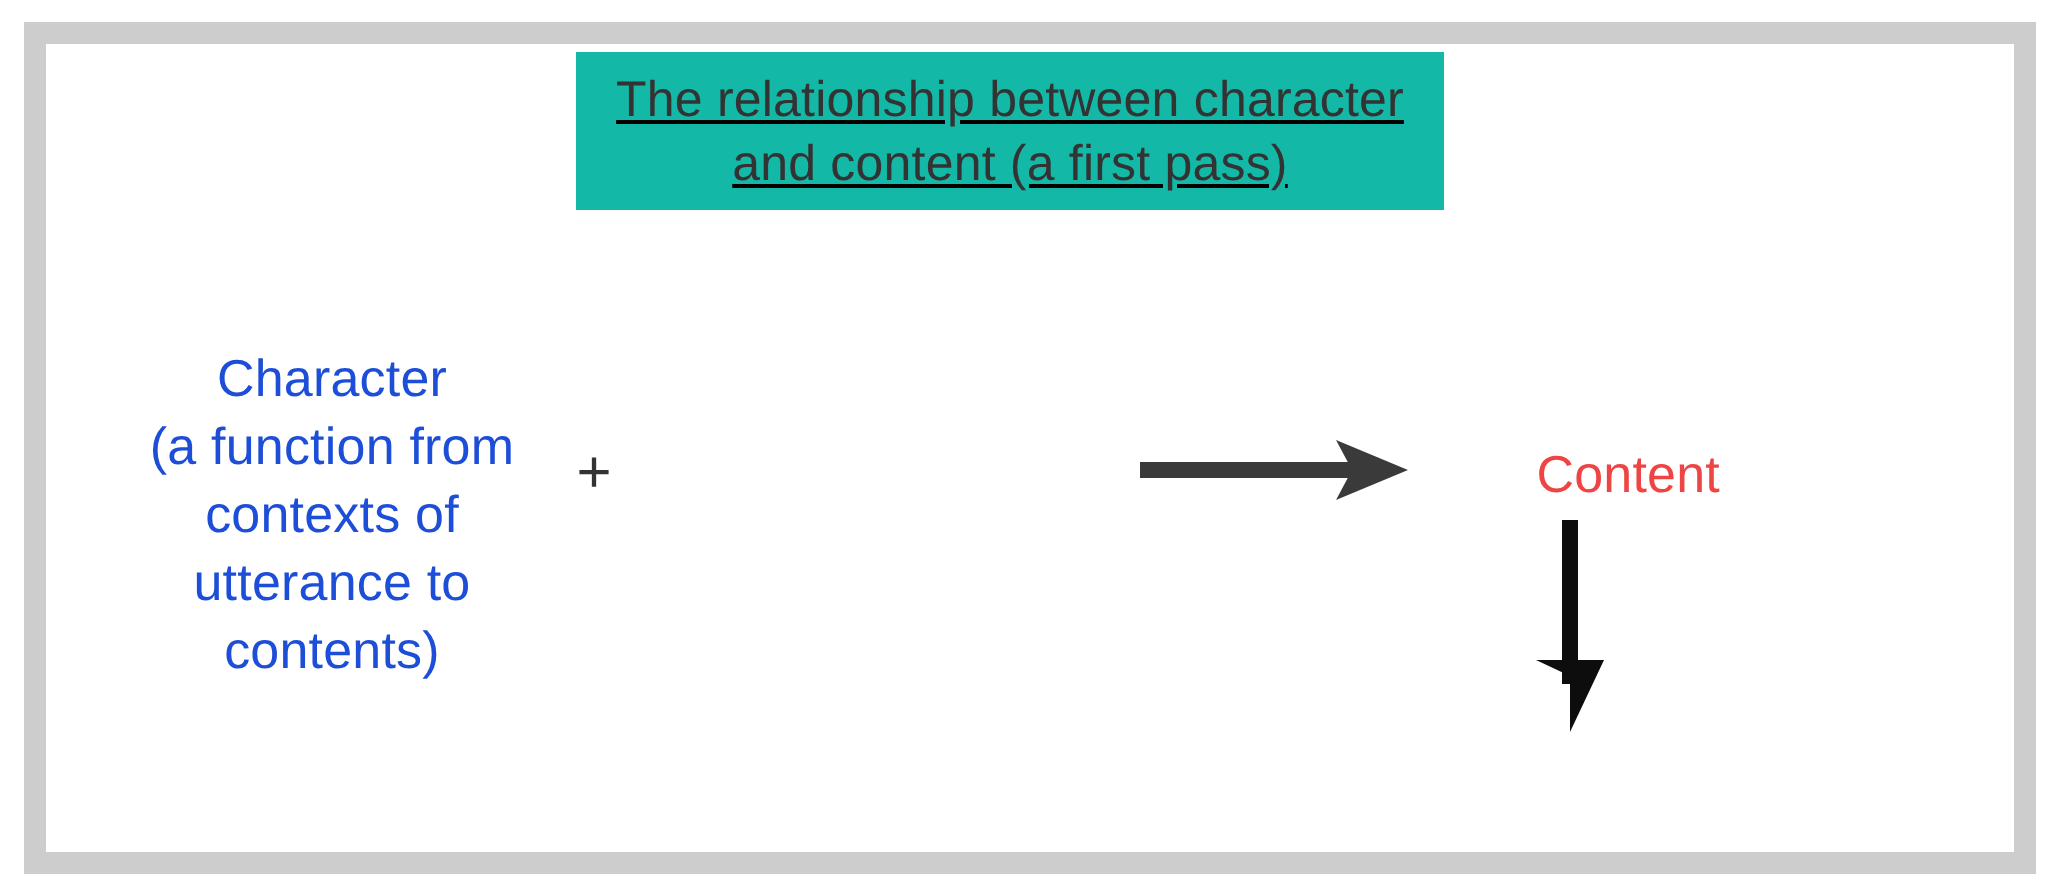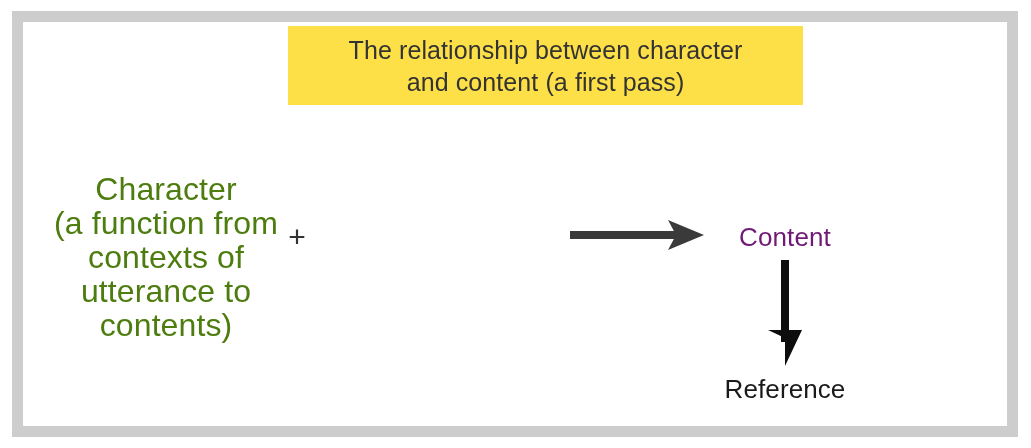--- a/index.html
+++ b/index.html
@@ -34,43 +34,44 @@
     width: 1031px;
     height: 448px;
     overflow: hidden;
   }
 
   
   .title-banner {
     position: absolute;
     left: 288px;
     top: 26px;
-    width: 515px;
+    width: 434px;
     height: 79px;
-    background: #fde047;
+    background: #14b8a6;
     display: flex;
     align-items: center;
     justify-content: center;
+    text-decoration: underline;
   }
   .title-text {
     font-size: 25px;
     line-height: 32px;
     color: #333333;
     text-align: center;
     white-space: pre-line;
     letter-spacing: 0.1px;
   }
 
   
   .term-block {
     position: absolute;
     text-align: center;
-    font-size: 32px;
+    font-size: 26px;
     line-height: 34px;
-    color: #4d7c0f;
+    color: #1d4ed8;
     white-space: pre-line;
     letter-spacing: 0.1px;
   }
 
   .block-character {
     left: 40px;
     top: 172px;
     width: 252px;
   }
 
@@ -90,21 +91,22 @@
     line-height: 34px;
     color: #333333;
   }
 
   .block-content {
     left: 710px;
     top: 220px;
     width: 150px;
     font-size: 26px;
     line-height: 34px;
-    color: #701a75;
+    color: #ef4444;
+    text-align: right;
   }
 
   .block-reference {
     left: 700px;
     top: 372px;
     width: 170px;
     font-size: 26px;
     line-height: 34px;
     color: #1a1a1a;
   }
@@ -155,15 +157,14 @@
 
   <div class="term-block block-content">Content</div>
 
   <div class="arrow-v">
     <svg width="50" height="112" viewBox="0 0 50 112" xmlns="http://www.w3.org/2000/svg">
       <rect x="21" y="2" width="8" height="82" fill="#0d0d0d"></rect>
       <polygon points="8,72 42,72 25,108 25,80" fill="#0d0d0d"></polygon>
     </svg>
   </div>
 
-  <div class="term-block block-reference">Reference</div>
 
 </div>
 
 </body></html>

